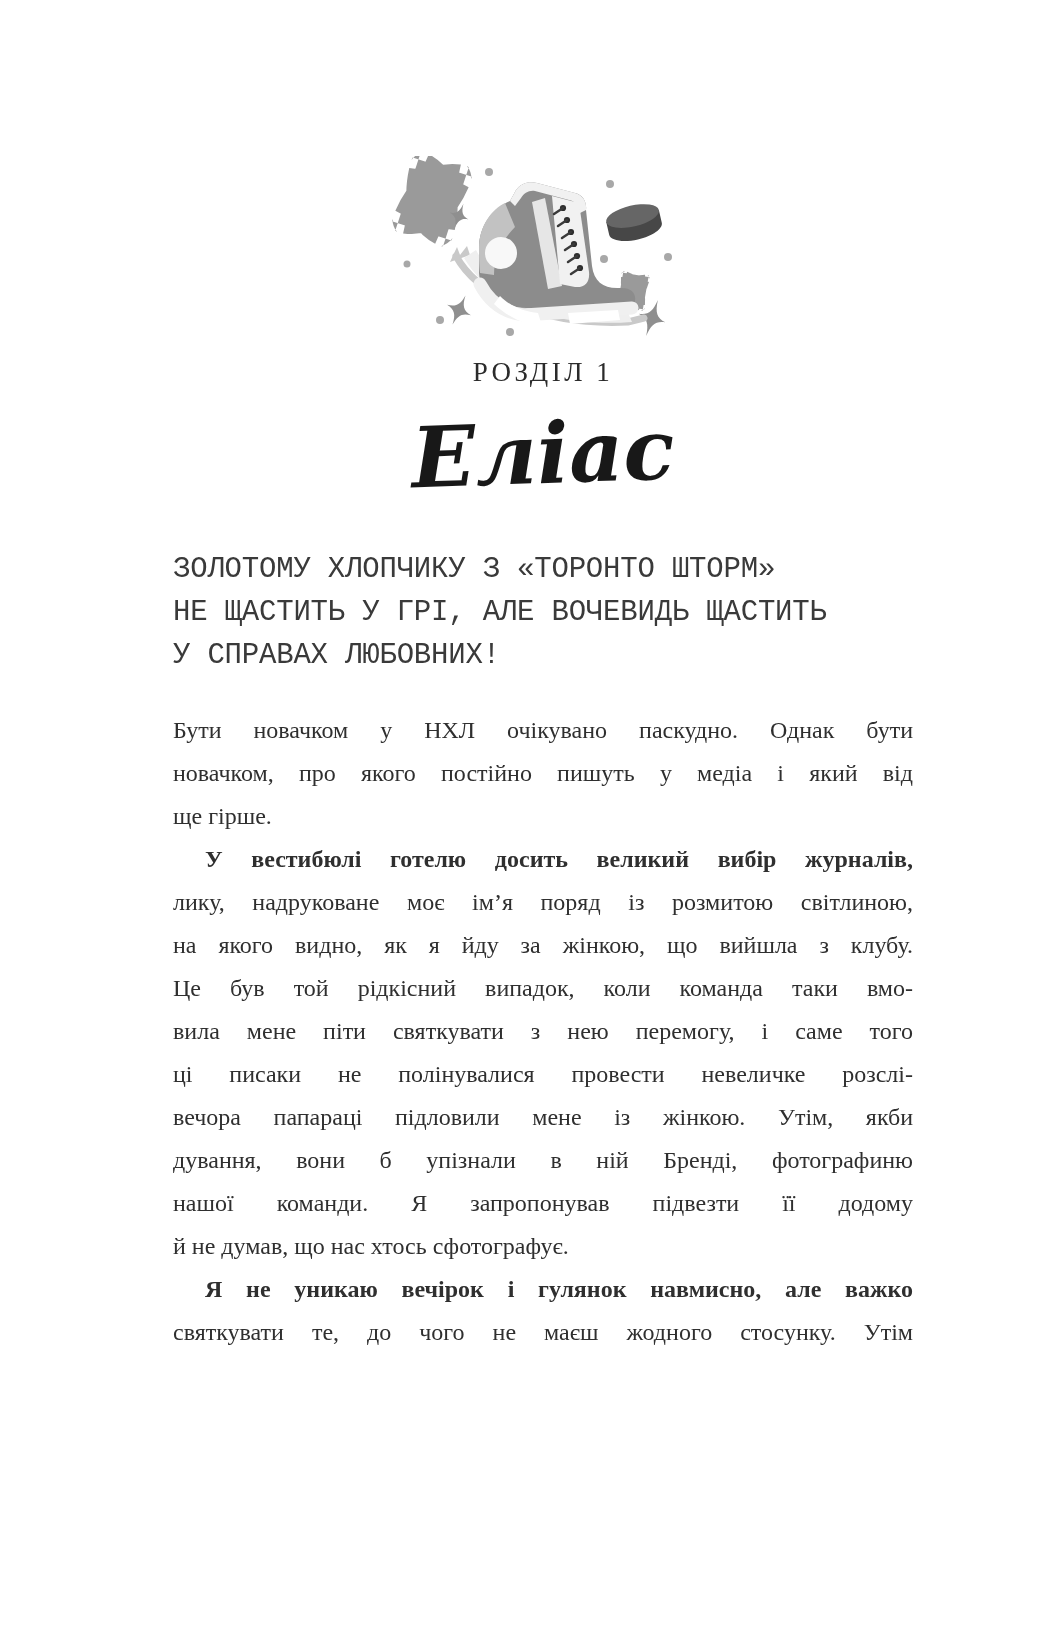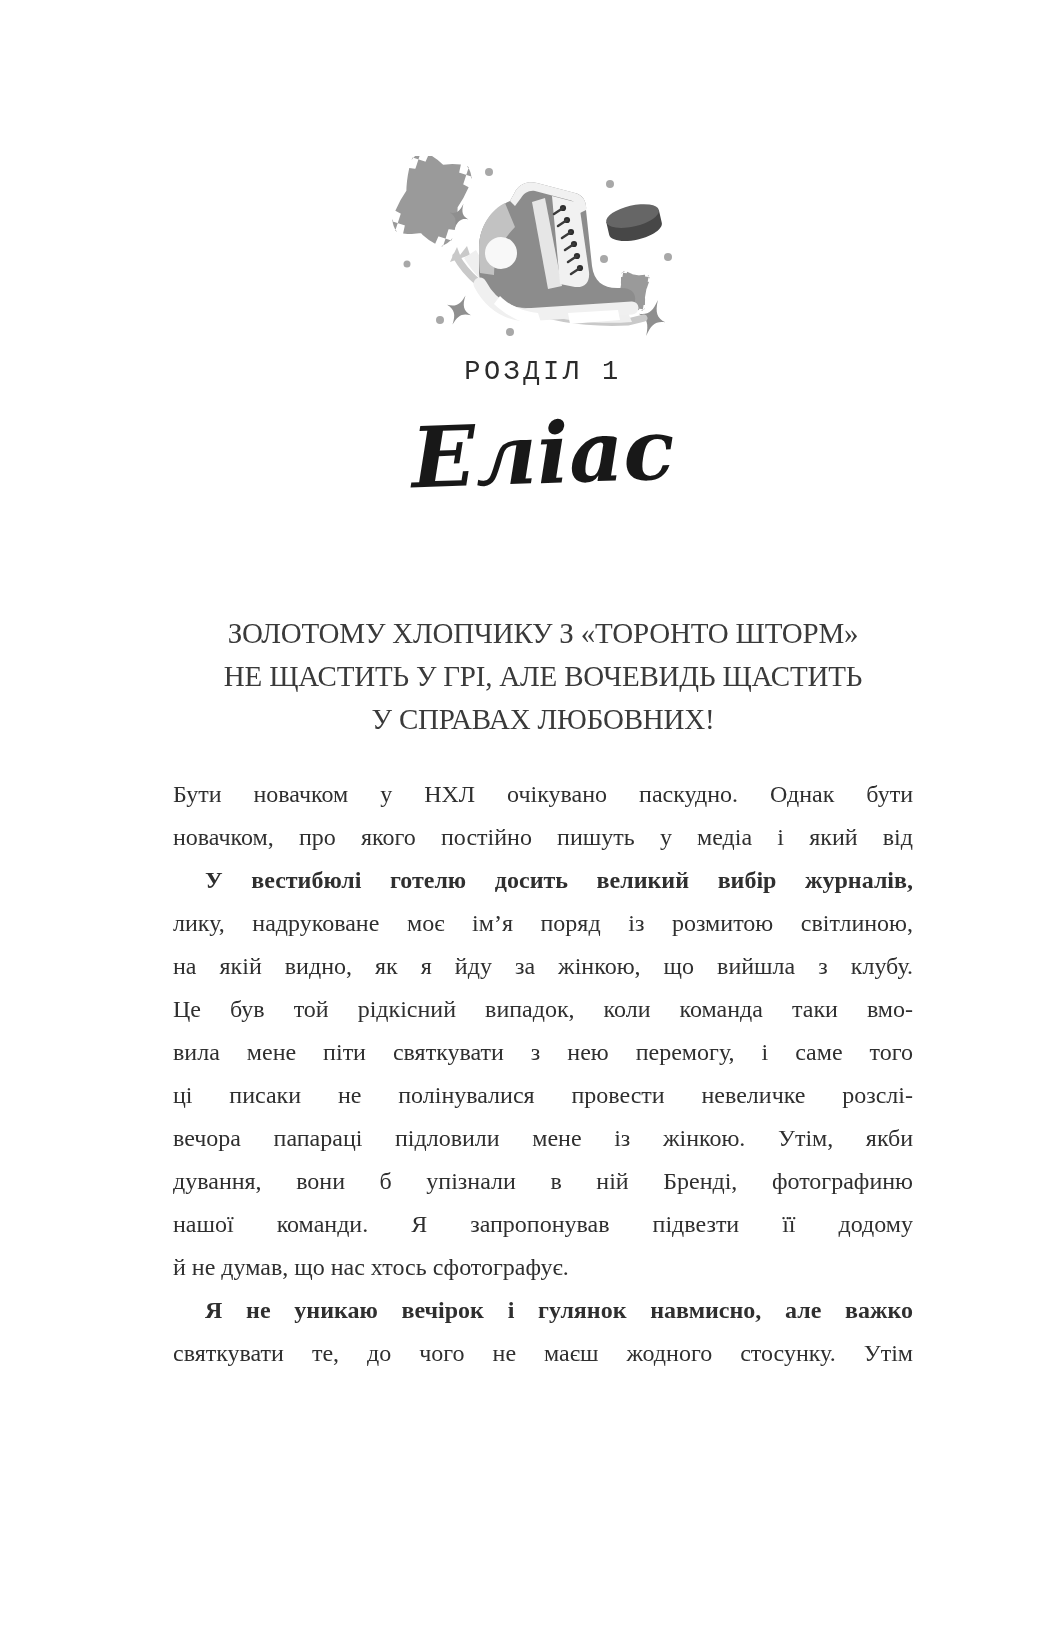--- a/index.html
+++ b/index.html
@@ -8,38 +8,39 @@
     font-family:"Liberation Serif", serif;color:#2e2e2e;overflow:hidden;
   }
   .page{width:1040px;height:1630px;position:relative;}
   .content{position:relative;margin-left:173px;width:740px;}
 
   .illustration-wrap{padding-top:156px;display:flex;justify-content:center;}
   .illus{width:322px;height:192px;display:block;}
 
   .kicker{
     margin-top:8px;text-align:center;
-    font-family:Liberation Mono, monospace;
+    font-family:Liberation Serif, serif;
     font-size:27px;line-height:32px;letter-spacing:3.5px;
     color:#2b2b2b;font-weight:400;
   }
 
   .script-title{
     margin-top:16px;text-align:center;
     font-family:"DejaVu Serif", serif;
     font-style:italic;font-weight:bold;
     font-size:84px;line-height:100px;color:#181818;
     transform:rotate(-2deg);
   }
 
   .headline{
-    margin-top:108px;
+    margin-top:44px;
     font-size:29px;line-height:43px;
-    color:#3a3a3a;text-align:center;
+    color:#3a3a3a;
     letter-spacing:-0.2px;
+    font-family:Liberation Mono, monospace;
   }
   .hline{white-space:nowrap;}
 
   .bodytext{
     margin-top:32px;
     font-size:24px;line-height:43px;color:#2f2f2f;
   }
   .bline{
     text-align:justify;text-align-last:justify;
     white-space:nowrap;overflow:hidden;
@@ -136,25 +137,26 @@
     <div class="headline">
       <div class="hline">ЗОЛОТОМУ ХЛОПЧИКУ З «ТОРОНТО ШТОРМ»</div>
       <div class="hline">НЕ ЩАСТИТЬ У ГРІ, АЛЕ ВОЧЕВИДЬ ЩАСТИТЬ</div>
       <div class="hline">У СПРАВАХ ЛЮБОВНИХ!</div>
     </div>
 
     <div class="bodytext">
       <div>
         <div class="bline">Бути новачком у НХЛ очікувано паскудно. Однак бути</div>
         <div class="bline">новачком, про якого постійно пишуть у медіа і який від</div>
+        <div class="bline end">ще гірше.</div>
       </div>
       <div>
         <div class="bline ind">У вестибюлі готелю досить великий вибір журналів,</div>
         <div class="bline">лику, надруковане моє ім’я поряд із розмитою світлиною,</div>
-        <div class="bline">на якій видно, як я йду за жінкою, що вийшла з клубу.</div>
+        <div class="bline">на якого видно, як я йду за жінкою, що вийшла з клубу.</div>
         <div class="bline">Це був той рідкісний випадок, коли команда таки вмо-</div>
         <div class="bline">вила мене піти святкувати з нею перемогу, і саме того</div>
         <div class="bline">ці писаки не полінувалися провести невеличке розслі-</div>
         <div class="bline">вечора папараці підловили мене із жінкою. Утім, якби</div>
         <div class="bline">дування, вони б упізнали в ній Бренді, фотографиню</div>
         <div class="bline">нашої команди. Я запропонував підвезти її додому</div>
         <div class="bline end">й не думав, що нас хтось сфотографує.</div>
       </div>
       <div>
         <div class="bline ind">Я не уникаю вечірок і гулянок навмисно, але важко</div>

